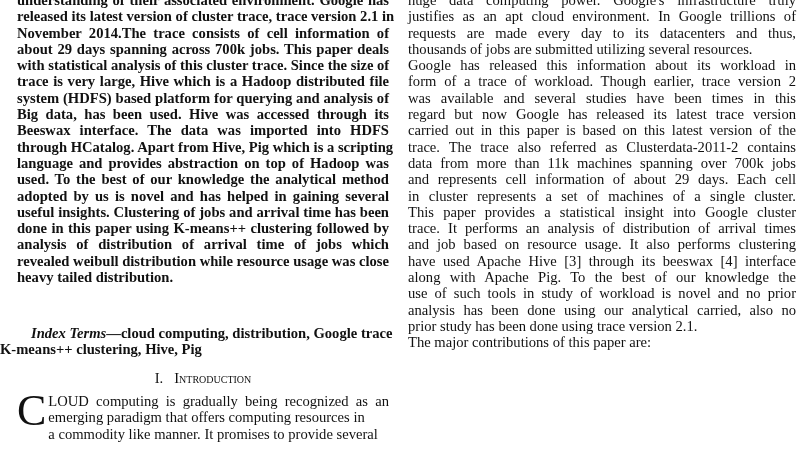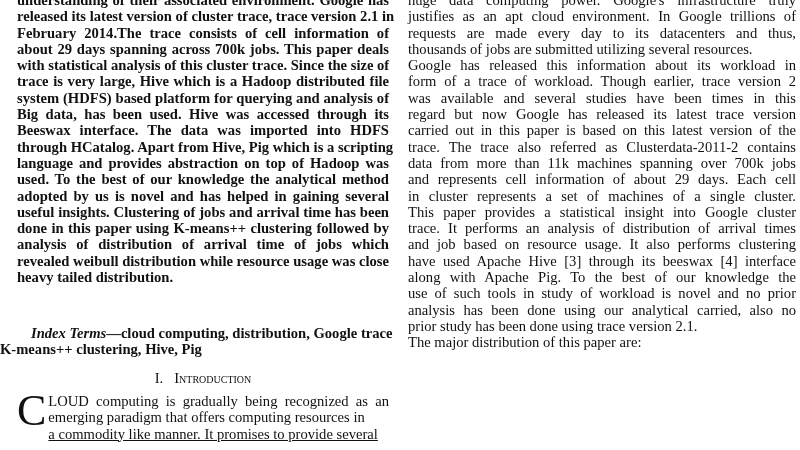--- a/index.html
+++ b/index.html
@@ -17,21 +17,21 @@
     .dropcap { float: left; font-size: 44px; line-height: 34px; height: 34px; margin-right: 2px; margin-top: 1px; }
     .para { position: absolute; }
   </style>
 </head>
 <body>
 
 <div class="col left">
   <div class="para bold" style="top:-8px; left:0; width:372px;">
     <span class="line">understanding of their associated environment. Google has</span>
     <span class="line">released its latest version of cluster trace, trace version 2.1 in</span>
-    <span class="line">February 2014.The trace consists of cell information of</span>
+    <span class="line">November 2014.The trace consists of cell information of</span>
     <span class="line">about 29 days spanning across 700k jobs. This paper deals</span>
     <span class="line">with statistical analysis of this cluster trace. Since the size of</span>
     <span class="line">trace is very large, Hive which is a Hadoop distributed file</span>
     <span class="line">system (HDFS) based platform for querying and analysis of</span>
     <span class="line">Big data, has been used. Hive was accessed through its</span>
     <span class="line">Beeswax interface. The data was imported into HDFS</span>
     <span class="line">through HCatalog. Apart from Hive, Pig which is a scripting</span>
     <span class="line">language and provides abstraction on top of Hadoop was</span>
     <span class="line">used. To the best of our knowledge the analytical method</span>
     <span class="line">adopted by us is novel and has helped in gaining several</span>
@@ -48,21 +48,21 @@
   </div>
 
   <div class="para" style="top:370px; left:0; width:372px;">
     <span class="line heading"><span>I.</span>&nbsp;&nbsp;&nbsp;<span class="sc">Introduction</span></span>
   </div>
 
   <div class="para" style="top:393px; left:0; width:372px;">
     <span class="dropcap">C</span>
     <span class="line"><span class="sc">LOUD</span><span> computing is gradually being recognized as an</span></span>
     <span class="line last">emerging paradigm that offers computing resources in</span>
-    <span class="line last" style="margin-left:-17px;text-decoration:underline;">a commodity like manner. It promises to provide several</span>
+    <span class="line last" style="margin-left:-17px;">a commodity like manner. It promises to provide several</span>
   </div>
 </div>
 
 <div class="col right">
   <div class="para" style="top:-8px; left:0; width:388px;">
     <span class="line">huge data computing power. Google's infrastructure truly</span>
     <span class="line">justifies as an apt cloud environment. In Google trillions of</span>
     <span class="line">requests are made every day to its datacenters and thus,</span>
     <span class="line last">thousands of jobs are submitted utilizing several resources.</span>
     <span class="line">Google has released this information about its workload in</span>
@@ -75,15 +75,15 @@
     <span class="line">and represents cell information of about 29 days. Each cell</span>
     <span class="line">in cluster represents a set of machines of a single cluster.</span>
     <span class="line">This paper provides a statistical insight into Google cluster</span>
     <span class="line">trace. It performs an analysis of distribution of arrival times</span>
     <span class="line">and job based on resource usage. It also performs clustering</span>
     <span class="line">have used Apache Hive [3] through its beeswax [4] interface</span>
     <span class="line">along with Apache Pig. To the best of our knowledge the</span>
     <span class="line">use of such tools in study of workload is novel and no prior</span>
     <span class="line">analysis has been done using our analytical carried, also no</span>
     <span class="line last">prior study has been done using trace version 2.1.</span>
-    <span class="line last">The major distribution of this paper are:</span>
+    <span class="line last">The major contributions of this paper are:</span>
   </div>
 </div>
 
 </body></html>

